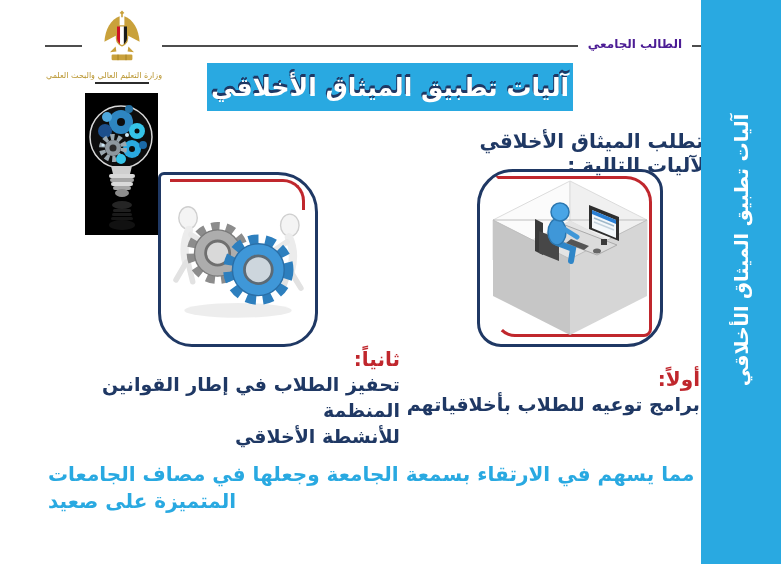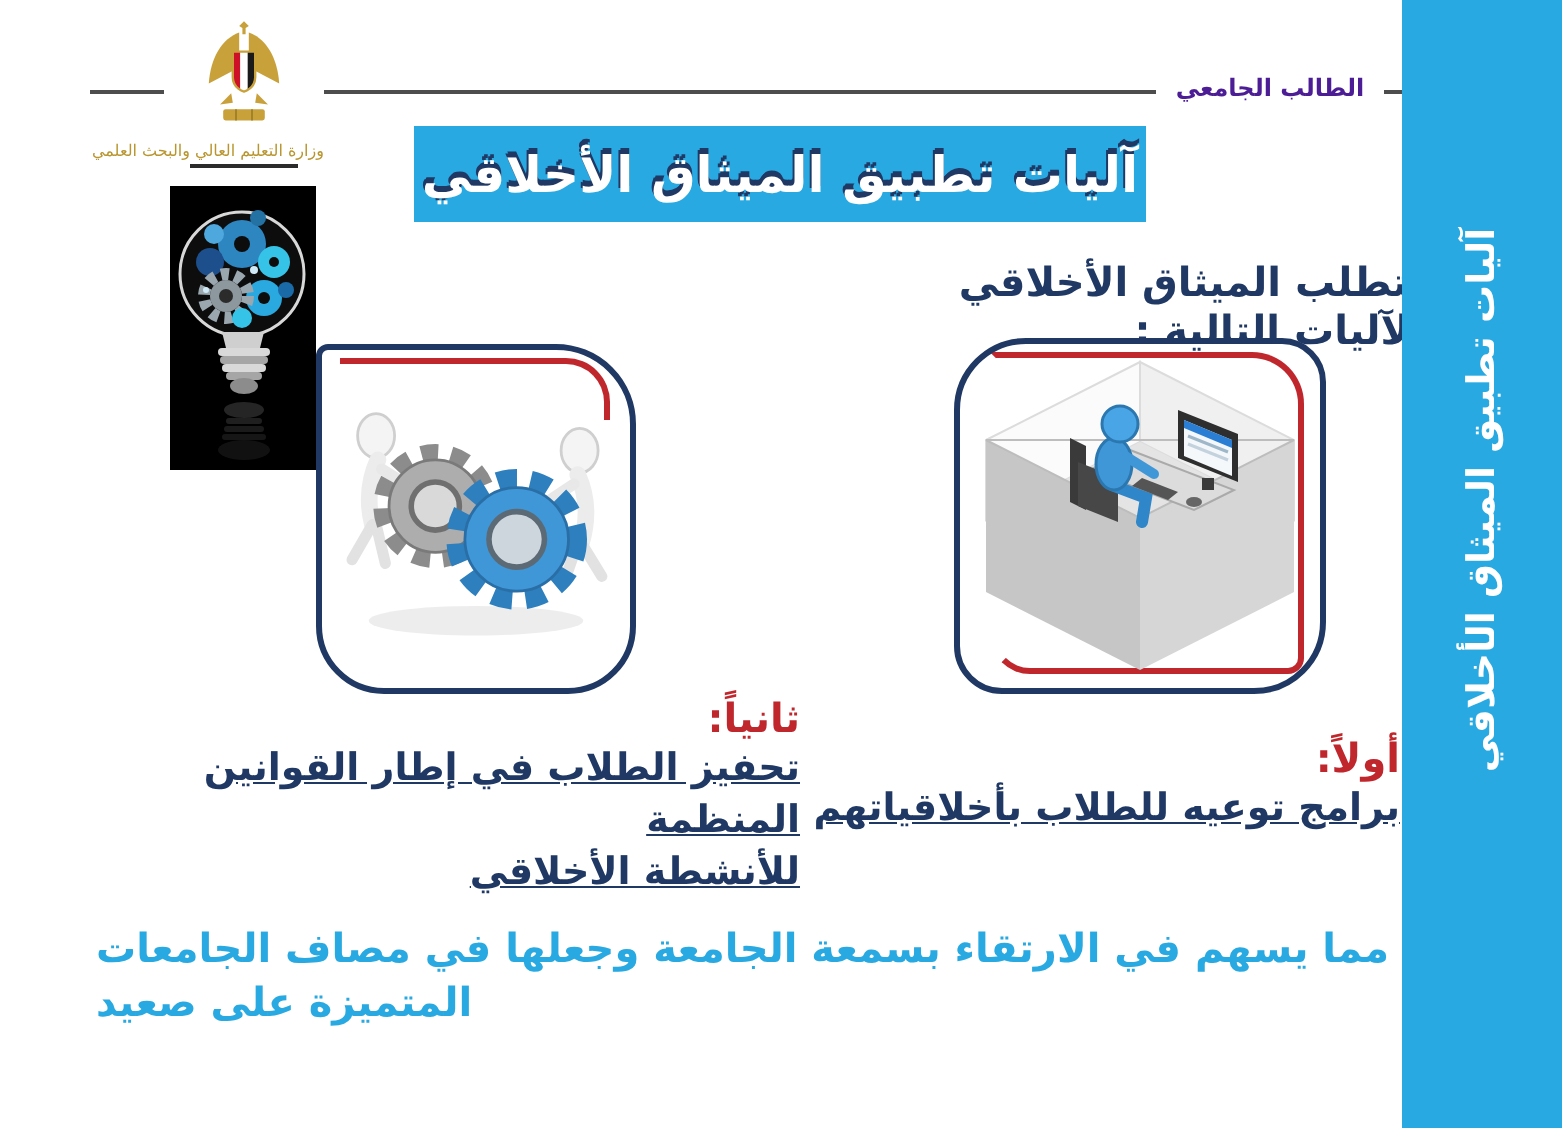--- a/index.html
+++ b/index.html
@@ -50,21 +50,21 @@
   .gears-card .frame-navy{border-radius:6px 40px 34px 34px;}
   .gears-card .frame-red{
     position:absolute;top:7px;left:12px;right:13px;height:28px;
     border-top:3px solid #C0272D;border-right:3px solid #C0272D;
     border-radius:0 22px 0 0;
   }
   .bulb-box{left:85px;top:93px;width:73px;height:142px;background:#000;}
   
   .item{direction:rtl;text-align:right;}
   .item-label{color:#C0272D;font-size:20px;font-weight:bold;}
-  .item-line{color:#1F3864;font-size:19px;font-weight:bold;line-height:26px;text-decoration:underline;}
+  .item-line{color:#1F3864;font-size:19px;font-weight:bold;line-height:26px;}
   .item-first{left:400px;top:347px;width:300px;margin-top:20px;}
   .item-second{left:95px;top:347px;width:305px;}
   .footer{
     left:48px;top:461px;width:660px;direction:rtl;text-align:left;
     color:#29A9E1;font-size:20px;font-weight:bold;line-height:27px;
   }
 </style>
 </head>
 <body>
 

